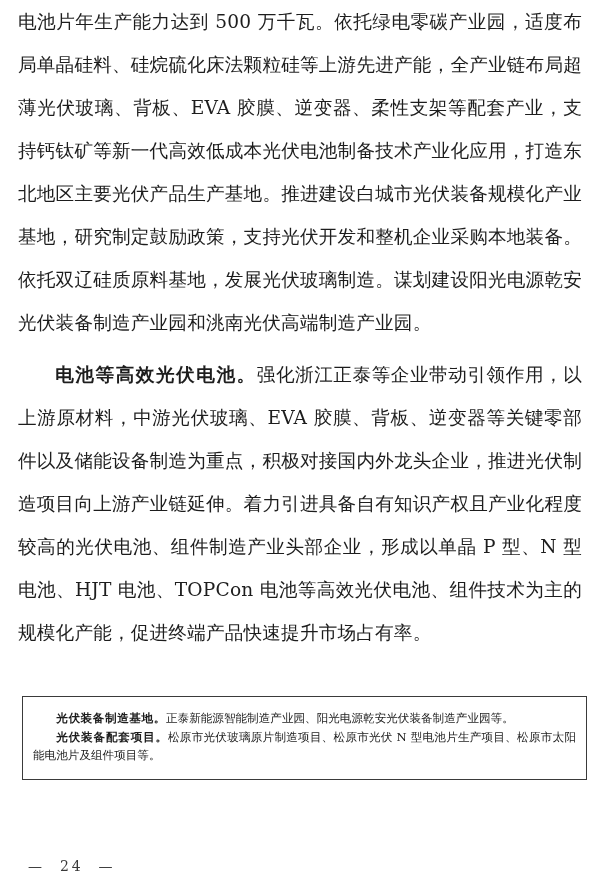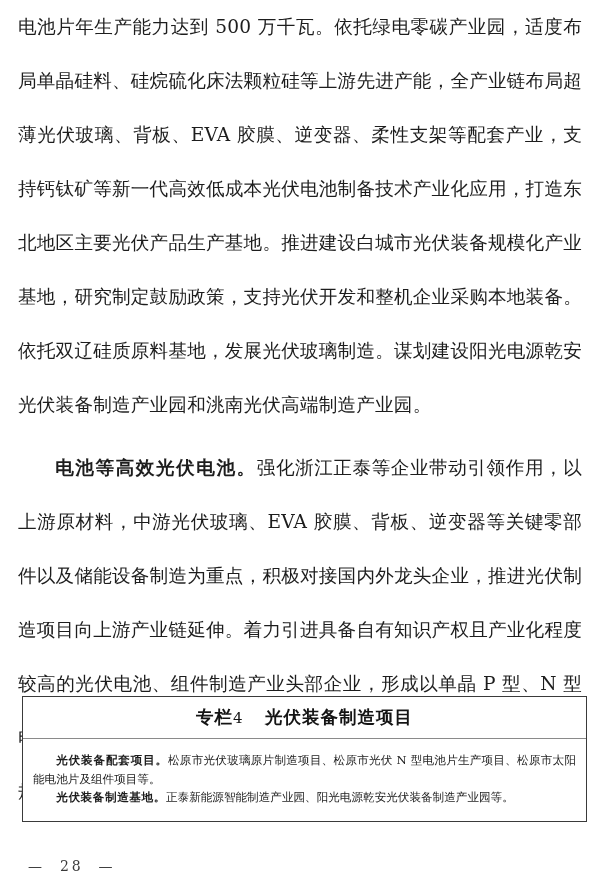--- a/index.html
+++ b/index.html
@@ -29,21 +29,21 @@
     position: absolute;
     left: 18px;
     top: 0px;
     width: 564px;
   }
 
   
   .para {
     font-family: "DejaVu Serif", "Liberation Serif", serif;
     font-size: 18.6px;
-    line-height: 54px;
+    line-height: 43px;
     text-align: justify;
     text-justify: inter-character;
     text-align-last: left;
     letter-spacing: 0.2px;
     margin: 0;
     color: #1d1d1d;
     word-break: break-all;
   }
   .para.indent {
     text-indent: 2em;
@@ -127,22 +127,21 @@
 
     <p class="para"><span>电池片年生产能力达到 500 万千瓦。依托绿电零碳产业园，适度布局单晶硅料、硅烷硫化床法颗粒硅等上游先进产能，全产业链布局超薄光伏玻璃、背板、EVA 胶膜、逆变器、柔性支架等配套产业，支持钙钛矿等新一代高效低成本光伏电池制备技术产业化应用，打造东北地区主要光伏产品生产基地。推进建设白城市光伏装备规模化产业基地，研究制定鼓励政策，支持光伏开发和整机企业采购本地装备。依托双辽硅质原料基地，发展光伏玻璃制造。谋划建设阳光电源乾安光伏装备制造产业园和洮南光伏高端制造产业园。</span></p>
 
     <div class="para-gap"></div>
 
     <p class="para indent"><span class="lead">电池等高效光伏电池。</span><span>强化浙江正泰等企业带动引领作用，以上游原材料，中游光伏玻璃、EVA 胶膜、背板、逆变器等关键零部件以及储能设备制造为重点，积极对接国内外龙头企业，推进光伏制造项目向上游产业链延伸。着力引进具备自有知识产权且产业化程度较高的光伏电池、组件制造产业头部企业，形成以单晶 P 型、N 型电池、HJT 电池、TOPCon 电池等高效光伏电池、组件技术为主的规模化产能，促进终端产品快速提升市场占有率。</span></p>
 
   </div>
 
   <div class="feature-box">
-    <div class="feature-box-header"><span>专栏</span><span class="num">4</span>&nbsp;&nbsp;&nbsp;<span>光伏装备制造项目</span></div>
     <div class="feature-box-body">
+      <p class="feature-item"><span class="item-label">光伏装备制造基地。</span><span>正泰新能源智能制造产业园、阳光电源乾安光伏装备制造产业园等。</span></p>
       <p class="feature-item"><span class="item-label">光伏装备配套项目。</span><span>松原市光伏玻璃原片制造项目、松原市光伏 N 型电池片生产项目、松原市太阳能电池片及组件项目等。</span></p>
-      <p class="feature-item"><span class="item-label">光伏装备制造基地。</span><span>正泰新能源智能制造产业园、阳光电源乾安光伏装备制造产业园等。</span></p>
     </div>
   </div>
 
-  <div class="page-footer">—  28  —</div>
+  <div class="page-footer">—  24  —</div>
 
 </div>
 
 </body></html>

